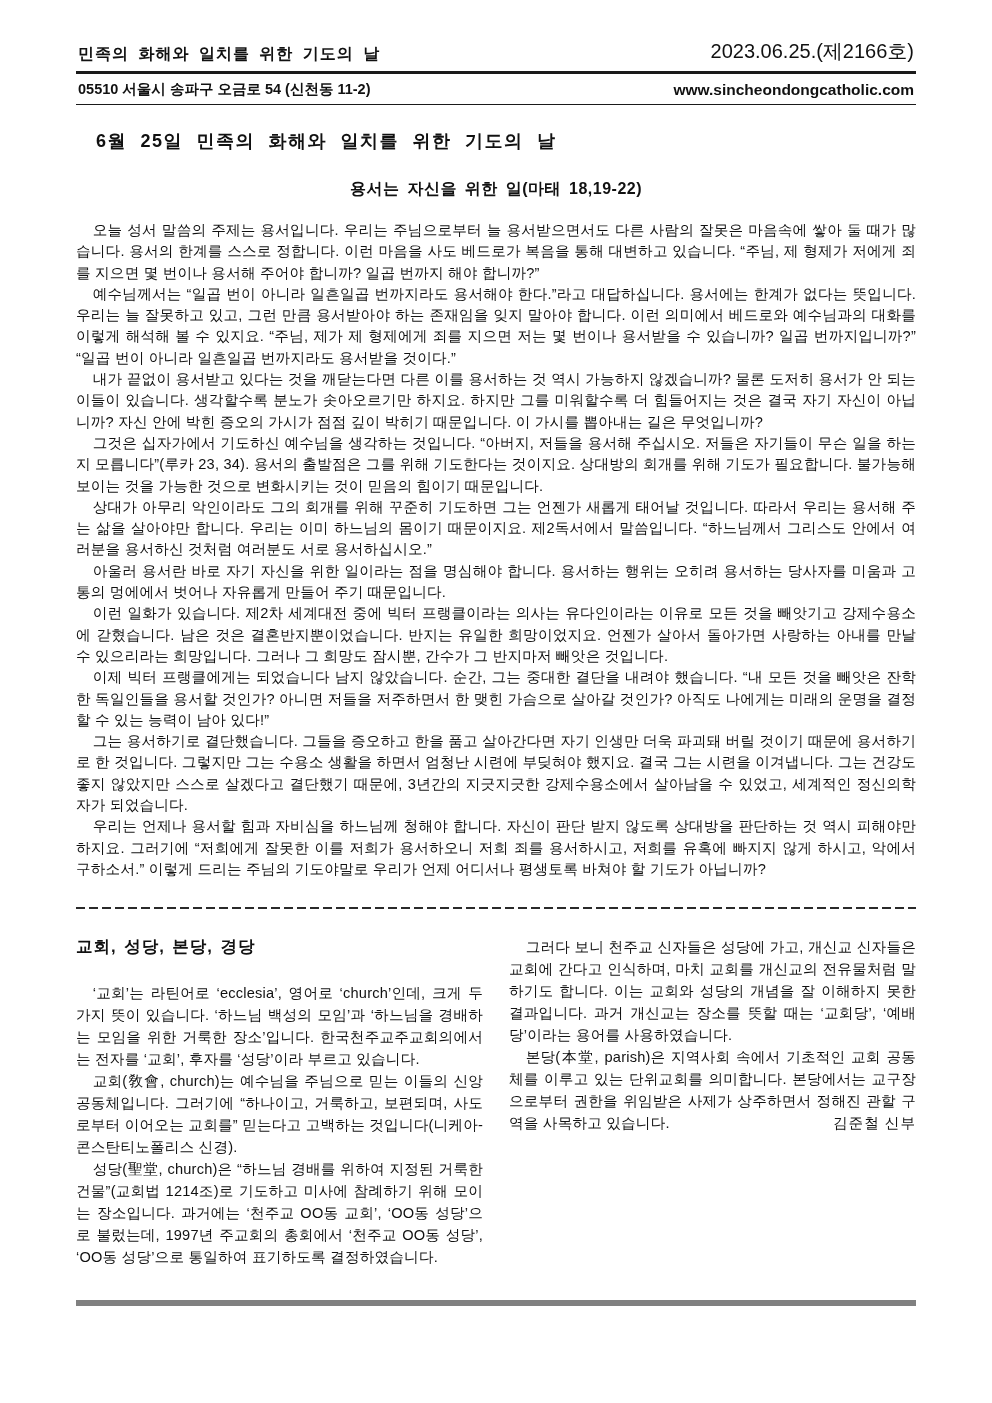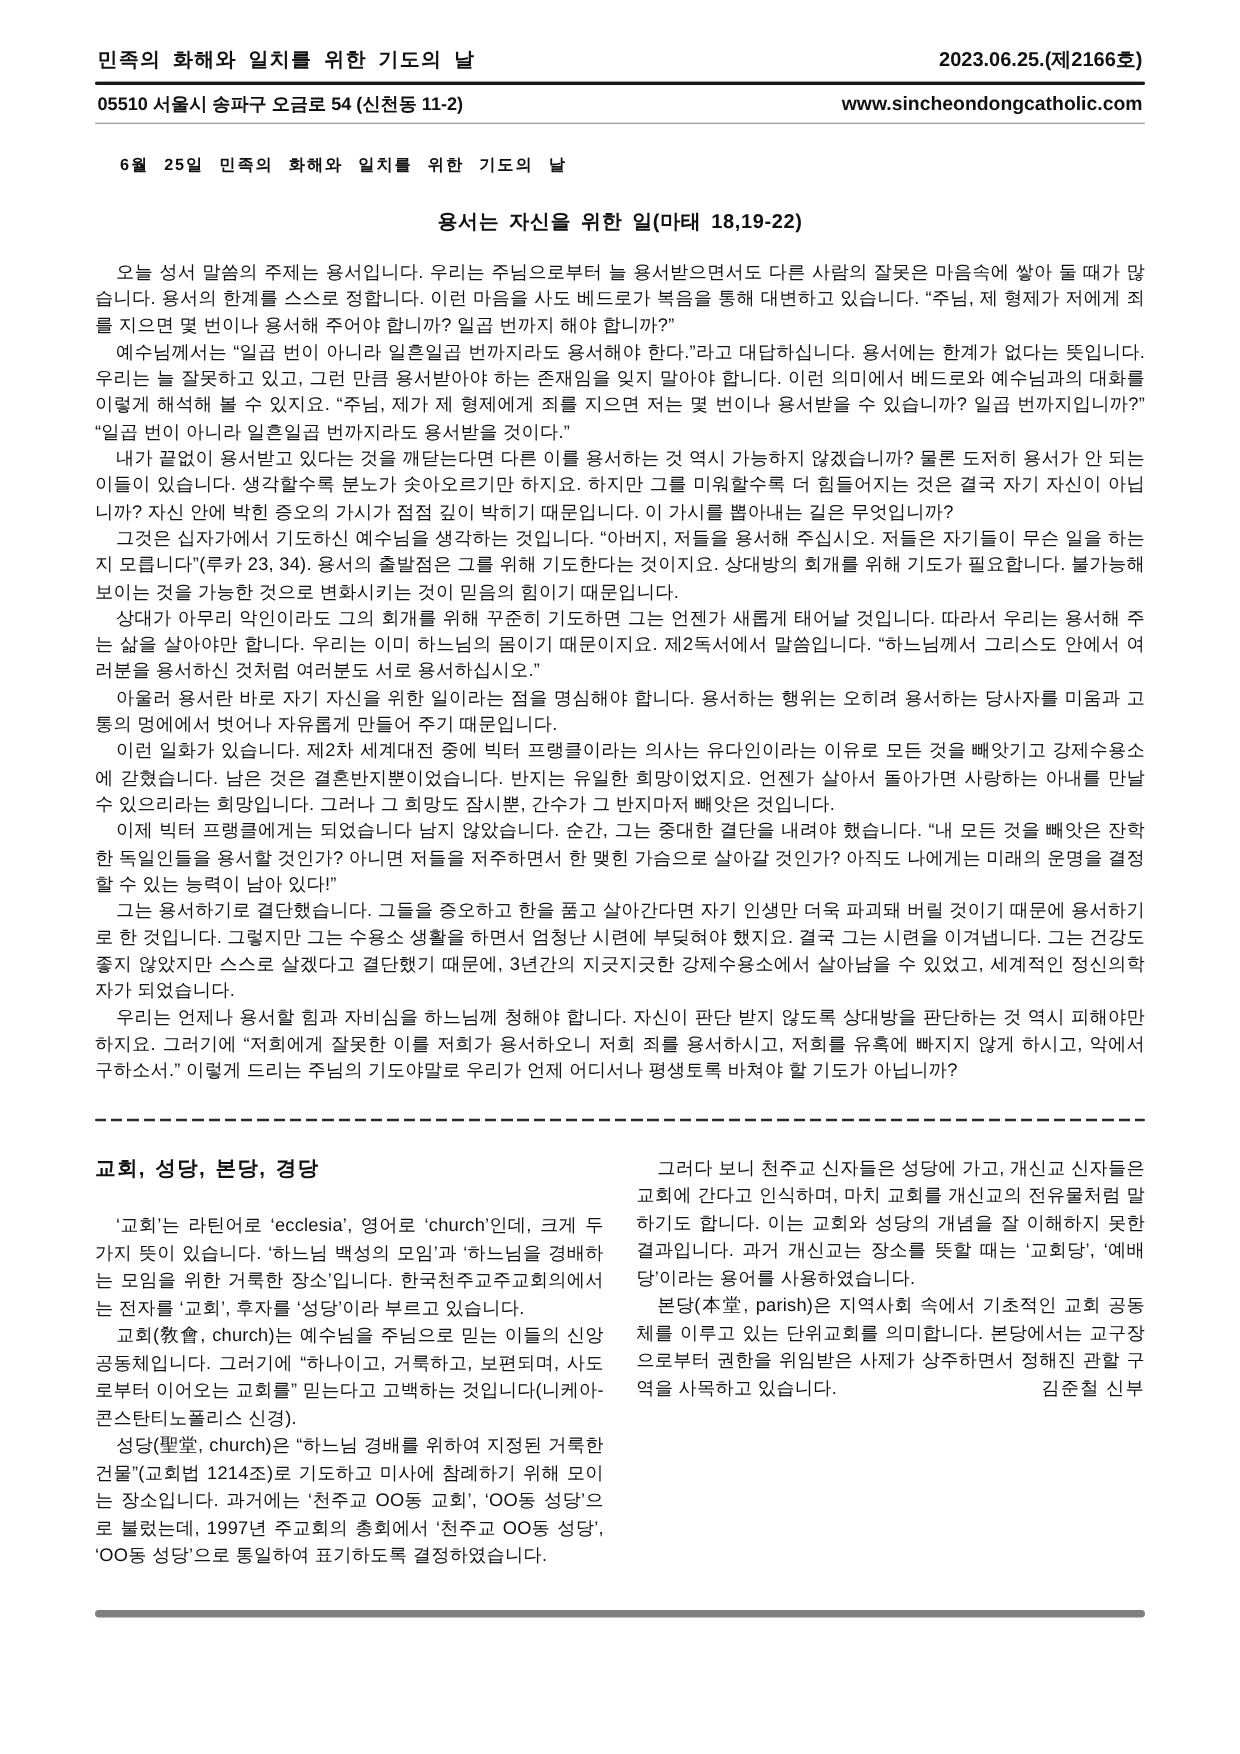--- a/index.html
+++ b/index.html
@@ -1,15 +1,15 @@
 <!DOCTYPE html>
 <html lang="ko"><head>
 <meta charset="utf-8">
 <style>
-  * { margin: 0; padding: 0; box-sizing: border-box; border-radius: 30px; }
+  * { margin: 0; padding: 0; box-sizing: border-box; }
   html, body { background: #ffffff; }
   body {
     width: 992px;
     min-height: 1403px;
     font-family: "Liberation Sans", "DejaVu Sans", sans-serif;
     color: #111111;
     -webkit-font-smoothing: antialiased;
   }
   .page {
     width: 992px;
@@ -24,22 +24,22 @@
     align-items: flex-end;
     padding: 0 2px 6px 2px;
   }
   .mast-title {
     font-size: 16px;
     font-weight: bold;
     letter-spacing: 1px;
     word-spacing: 4px;
   }
   .mast-issue {
-    font-size: 16px;
-    font-weight: bold;
+    font-size: 20px;
+    font-weight: normal;
   }
   .rule-thick {
     height: 0;
     border-top: 3px solid #1a1a1a;
   }
   .mast-row2 {
     display: flex;
     justify-content: space-between;
     align-items: flex-end;
     padding: 6px 2px 5px 2px;
@@ -52,21 +52,21 @@
     font-size: 15.5px;
     font-weight: bold;
   }
   .rule-thin {
     height: 0;
     border-top: 1.5px solid #1a1a1a;
   }
   
   .article-title {
     margin: 24px 0 0 20px;
-    font-size: 13px;
+    font-size: 18px;
     font-weight: bold;
     letter-spacing: 1.5px;
     word-spacing: 7px;
   }
   .article-subtitle {
     margin-top: 26px;
     text-align: center;
     font-size: 16px;
     font-weight: bold;
     letter-spacing: 0.5px;

